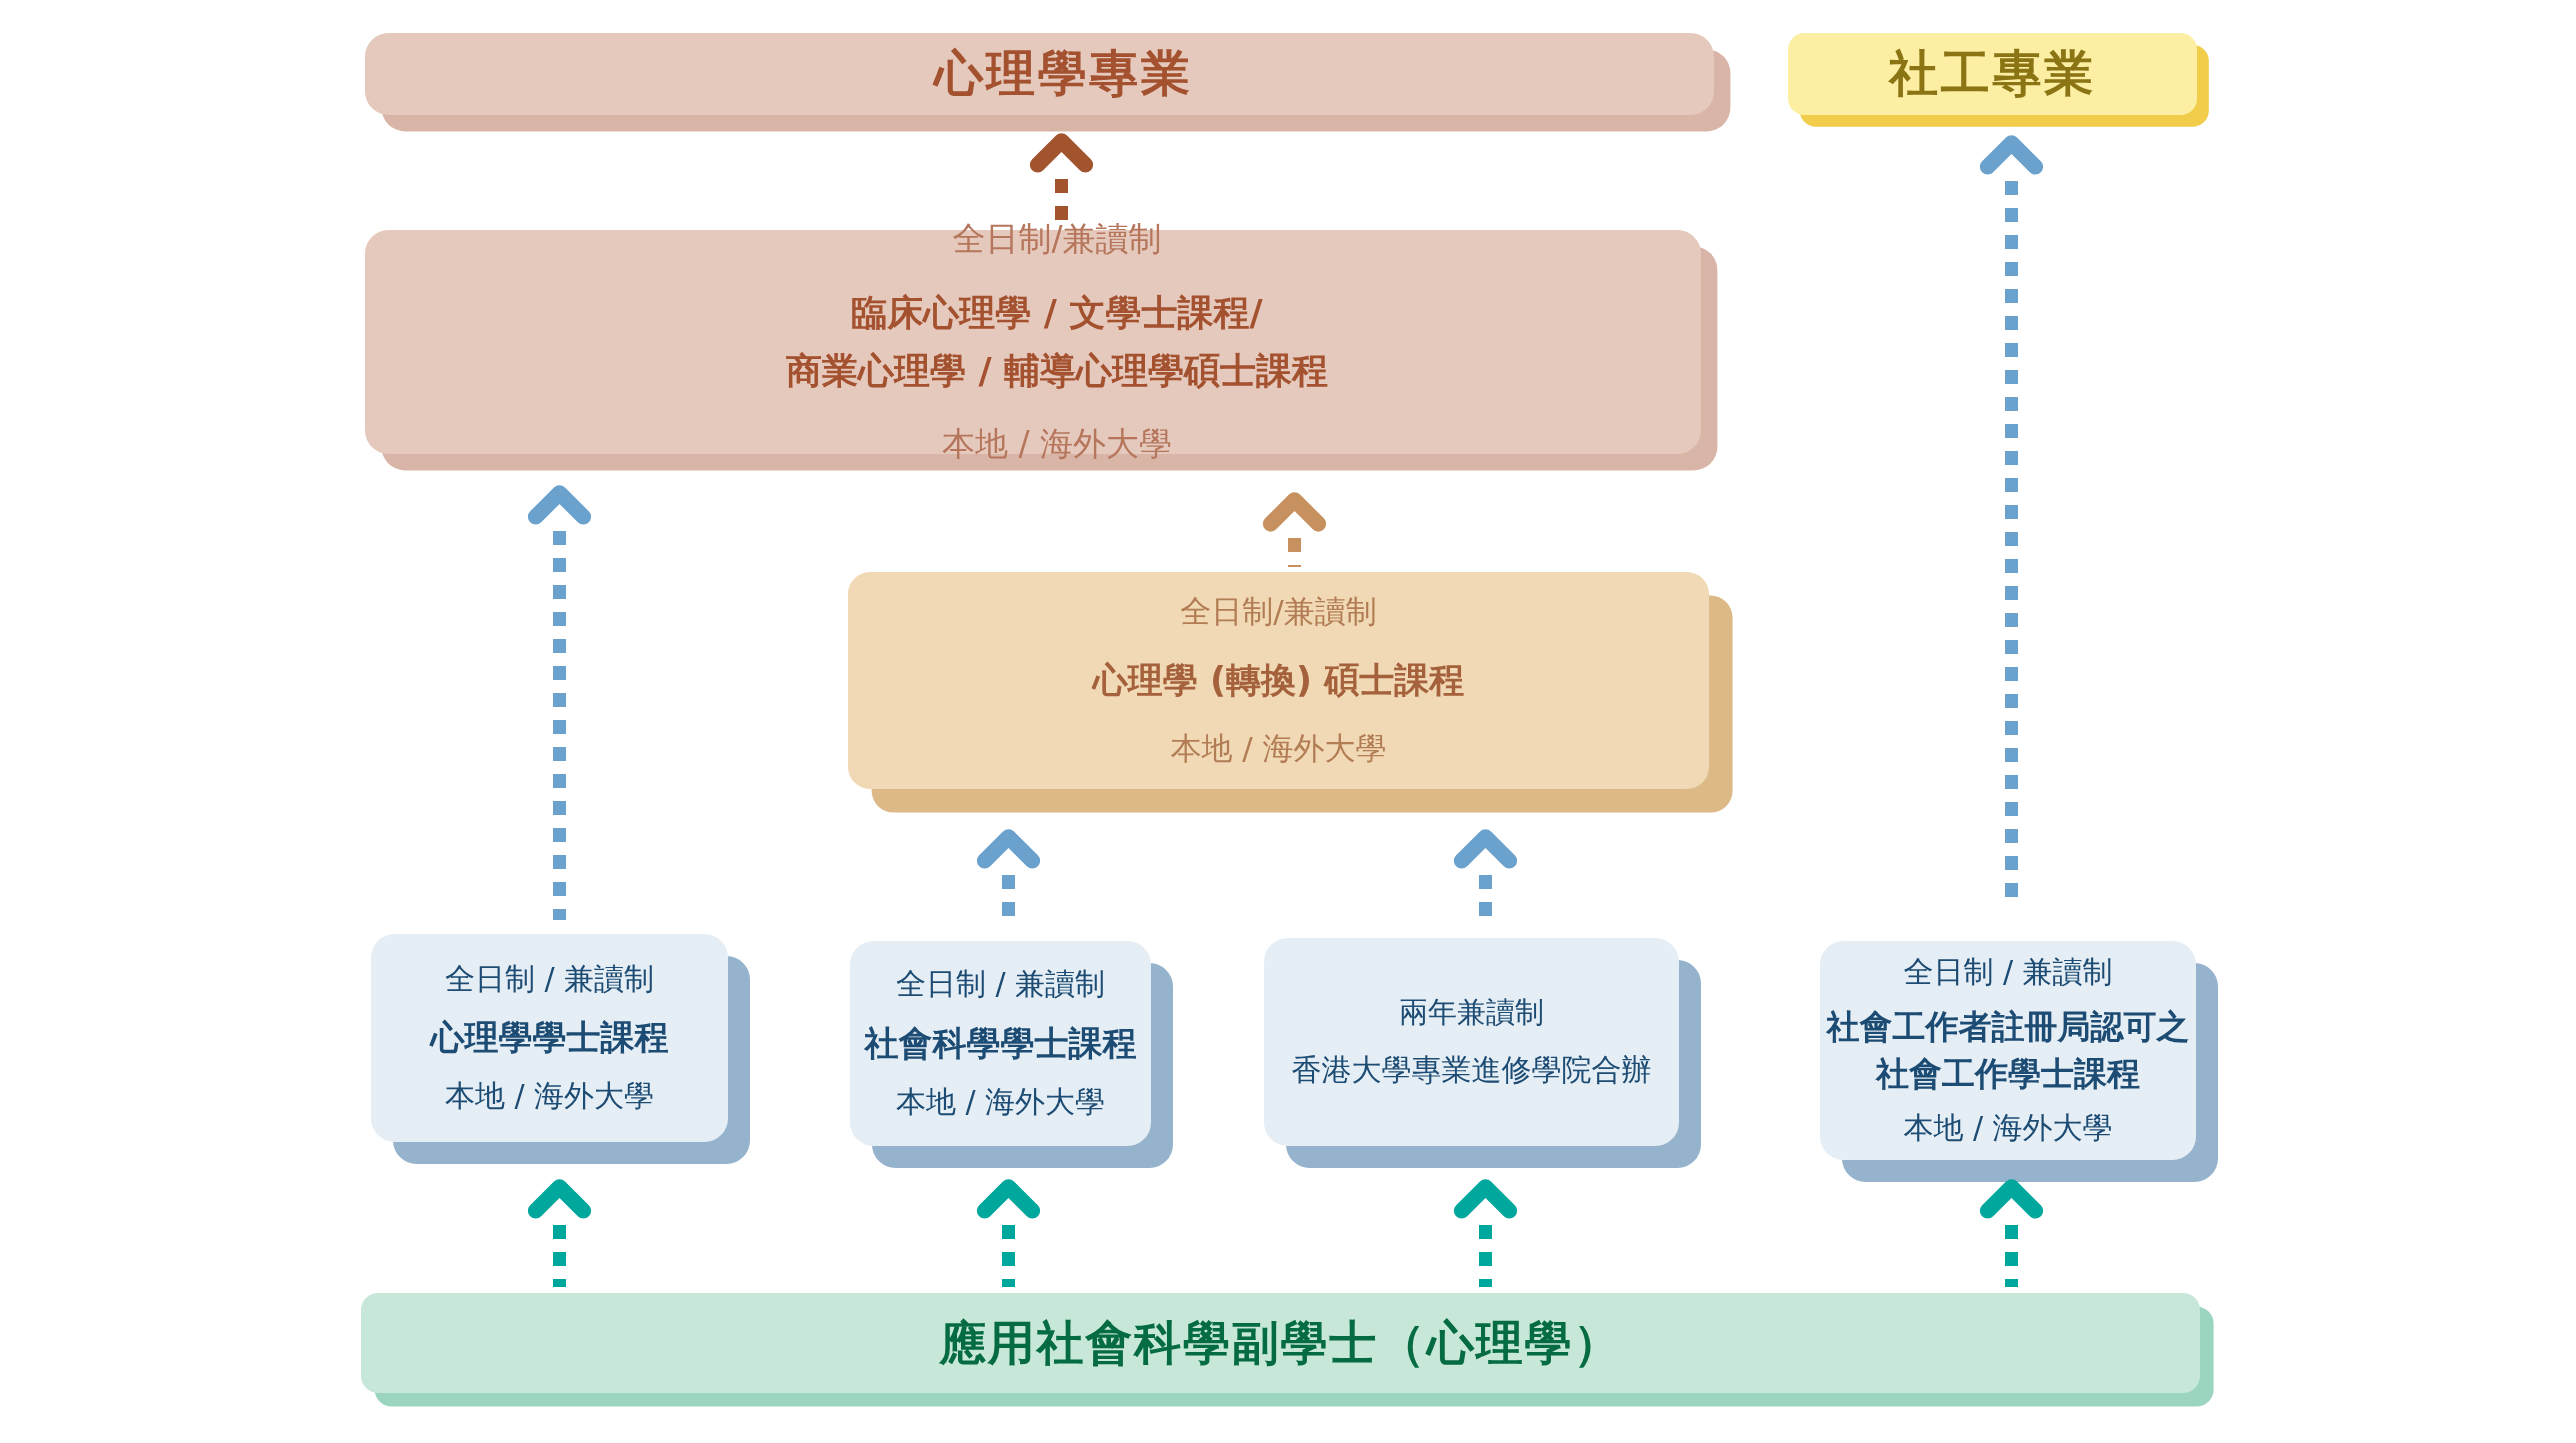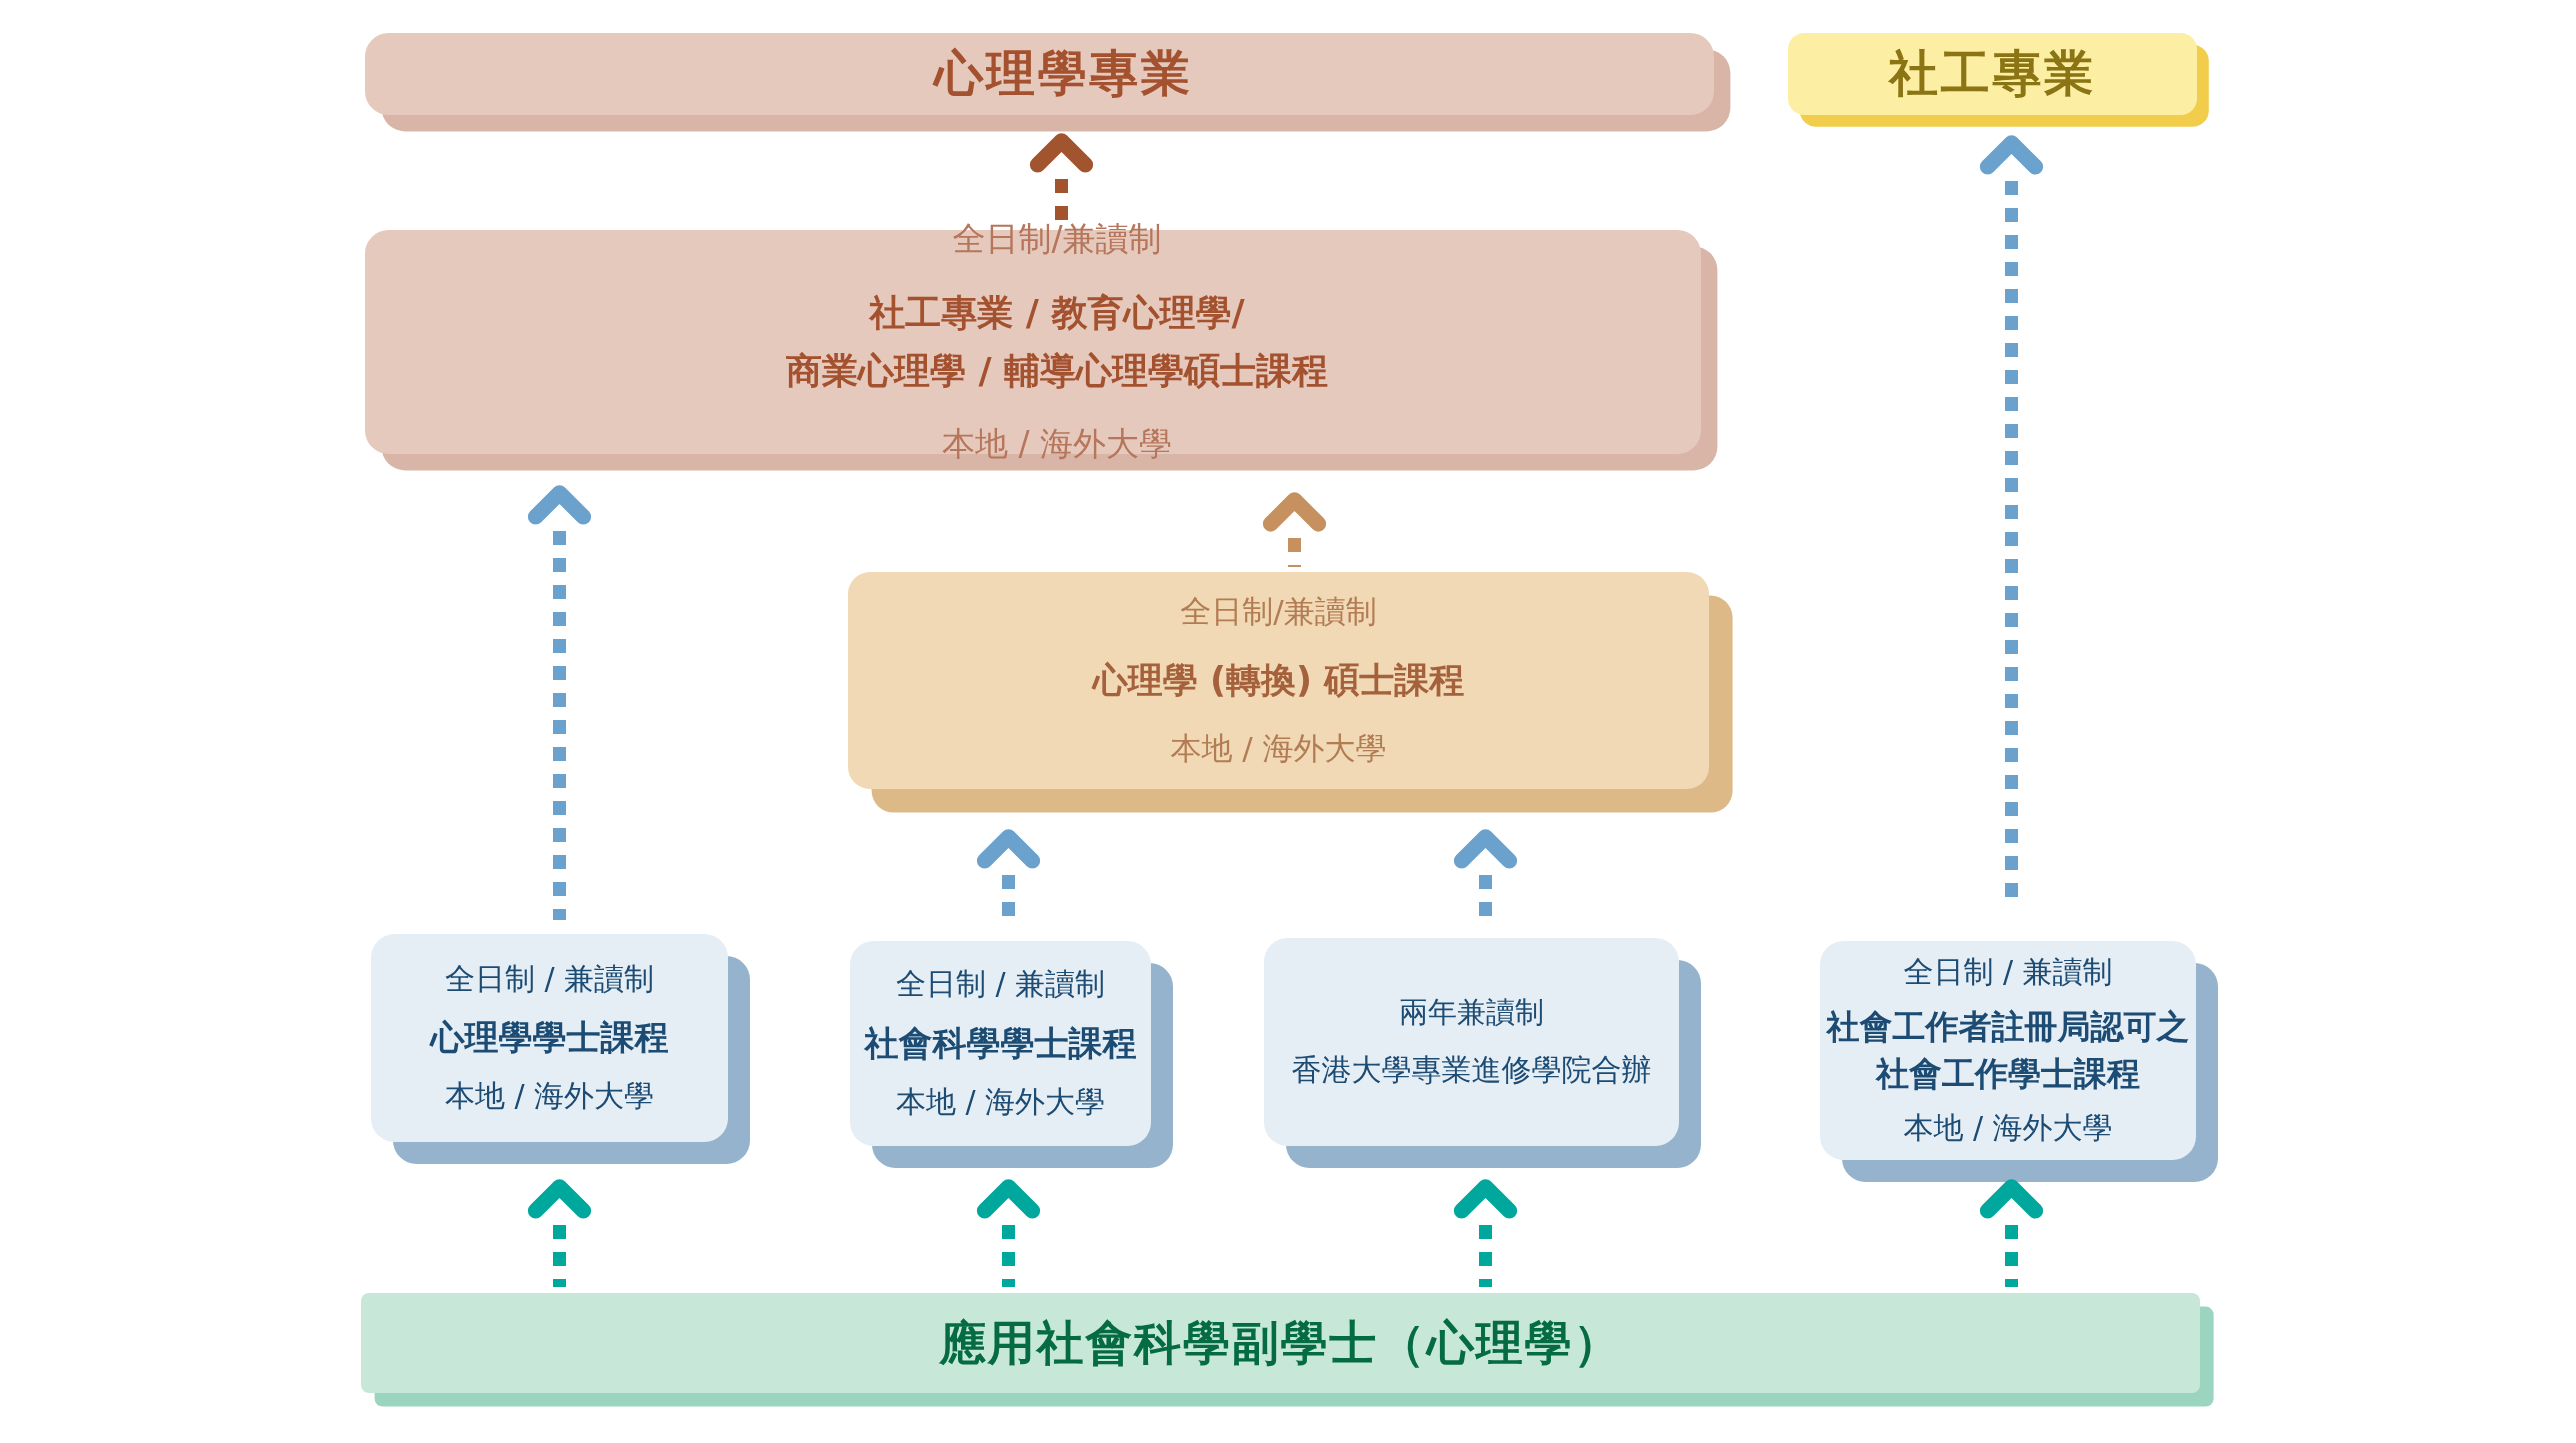--- a/index.html
+++ b/index.html
@@ -18,21 +18,21 @@
     flex-direction: column;
     align-items: center;
     justify-content: center;
     text-align: center;
     box-sizing: border-box;
   }
   .box.pink   { background: var(--pink-fill);   border-radius: 23.6px; box-shadow: 16.4px 16.4px 0 0 var(--pink-shadow); padding-left: 48px; }
   .box.yellow { background: var(--yellow-fill); border-radius: 16.4px; box-shadow: 11.8px 11.8px 0 0 var(--yellow-shadow); }
   .box.tan    { background: var(--tan-fill);    border-radius: 22px; box-shadow: 23.6px 23.6px 0 0 var(--tan-shadow); }
   .box.blue   { background: var(--blue-fill);   border-radius: 23.6px; box-shadow: 22px 22px 0 0 var(--blue-shadow); }
-  .box.green  { background: var(--green-fill);  border-radius: 8px; box-shadow: 13.6px 13.6px 0 0 var(--green-shadow); }
+  .box.green  { background: var(--green-fill);  border-radius: 17px; box-shadow: 13.6px 13.6px 0 0 var(--green-shadow); }
 
   .hdr-title        { font-size: 49px; font-weight: 700; letter-spacing: 2.7px; }
   .hdr-title.pinkt  { color: var(--pink-text-bold); }
   .hdr-title.yelt   { color: var(--yellow-text); }
 
   .pink .mode, .pink .inst { font-size: 33px; color: var(--pink-text-sub); font-weight: 500; }
   .pink .course            { font-size: 36px; color: var(--pink-text-bold); font-weight: 700; line-height: 1.6; }
   .box.pink.big            { gap: 22px; }
 
   .tan .mode, .tan .inst { font-size: 31px; color: var(--tan-text-sub); font-weight: 500; }
@@ -79,21 +79,21 @@
     <div class="hdr-title pinkt">心理學專業</div>
   </div>
 
   <div class="box yellow" style="left:1788px; top:33px; width:409px; height:82px;align-items:center;">
     <div class="hdr-title yelt">社工專業</div>
   </div>
 
   <div class="box pink big" style="left:365px; top:230px; width:1336px; height:224px;">
     <div class="mode">全日制/兼讀制</div>
     <div class="course">
-      <div>社工專業 / 教育心理學/</div>
+      <div>臨床心理學 / 文學士課程/</div>
       <div>商業心理學 / 輔導心理學碩士課程</div>
     </div>
     <div class="inst">本地 / 海外大學</div>
   </div>
 
   <div class="box tan" style="left:848px; top:572px; width:861px; height:217px;">
     <div class="mode">全日制/兼讀制</div>
     <div class="course">心理學 (轉換) 碩士課程</div>
     <div class="inst">本地 / 海外大學</div>
   </div>

